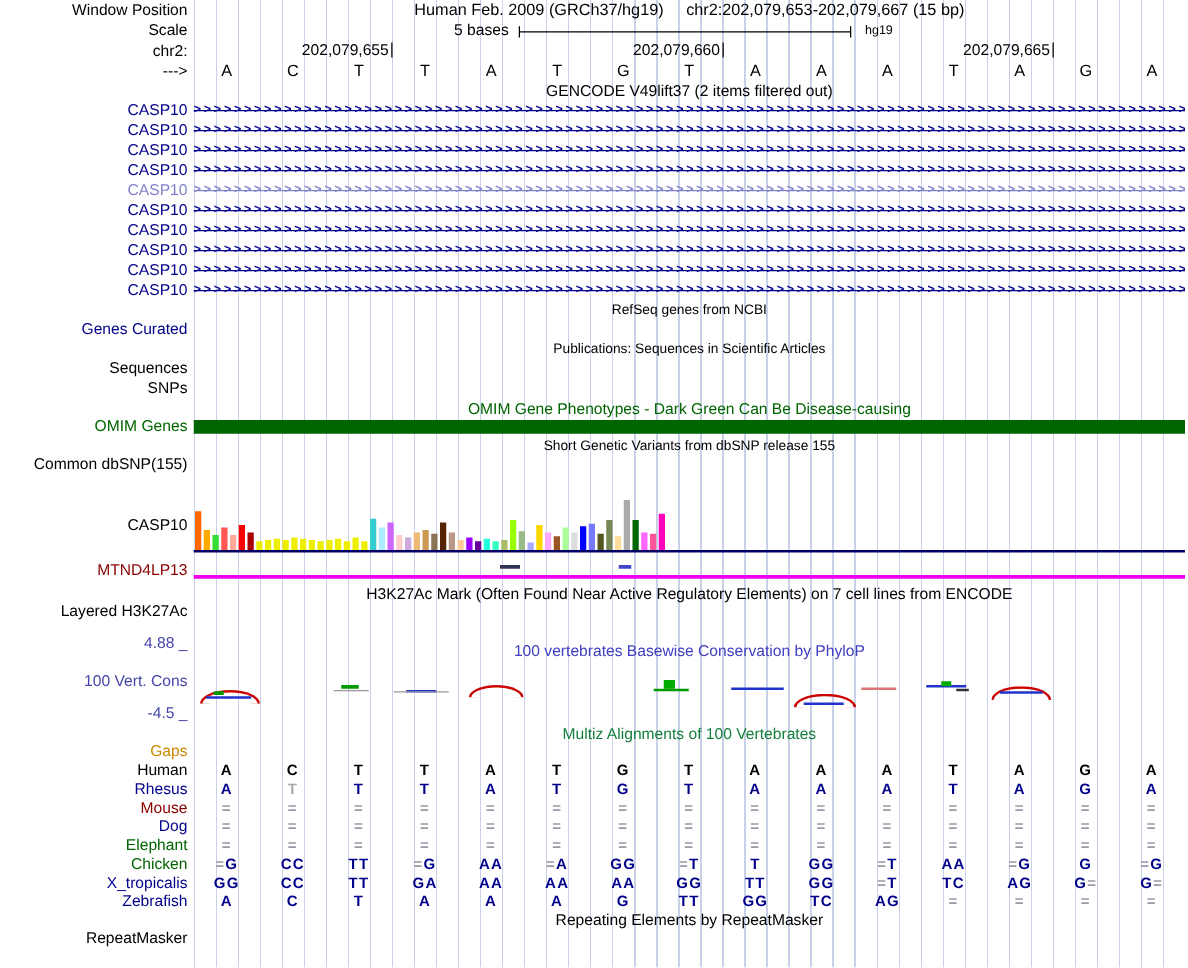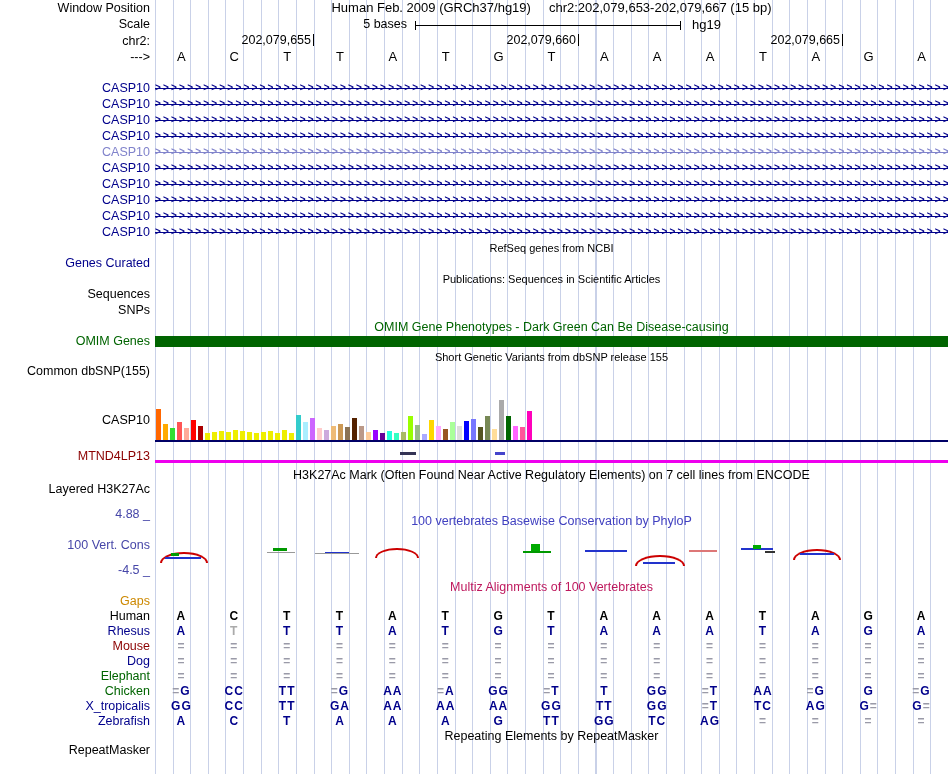--- a/index.html
+++ b/index.html
@@ -11,21 +11,21 @@
           white-space:nowrap;color:#000;}
   .g16{line-height:16px;height:16px;}
   .g15{line-height:15px;height:15px;}
   .title{position:absolute;left:155px;width:793px;text-align:center;font-size:12.5px;line-height:14px;color:#000;}
   .sm{font-size:11px;}
   .hdr{position:absolute;top:1px;left:155px;width:793px;text-align:center;font-size:13px;line-height:14px;}
   .hdr .gap{display:inline-block;width:18px;}
   .rtick{position:absolute;top:34px;height:12px;line-height:12px;font-size:12.5px;
          border-right:1px solid #000;padding-right:2px;white-space:nowrap;}
   .fivebases{position:absolute;top:18px;right:543px;font-size:12.5px;line-height:13px;}
-  .hg19{position:absolute;top:18px;left:692px;font-size:13px;line-height:13px;}
+  .hg19{position:absolute;top:18px;left:692px;font-size:10px;line-height:13px;}
   .scalebar{position:absolute;left:415px;top:21px;width:264px;height:9px;
             border-left:1px solid #000;border-right:1px solid #000;
             background:linear-gradient(#000,#000) 0 50%/100% 1px no-repeat;}
   .seqrow{position:absolute;left:155px;top:49px;width:793px;height:16px;display:flex;font-size:13px;}
   .seqrow span{flex:1 1 0;text-align:center;line-height:16px;}
   .arrowline{position:absolute;left:155px;width:793px;height:16px;overflow:hidden;white-space:nowrap;
              font-size:10px;font-weight:bold;letter-spacing:2.2px;line-height:15px;
              background-image:linear-gradient(currentColor,currentColor);
              background-size:100% 1px;background-position:0 8px;background-repeat:no-repeat;}
   .omimbar{position:absolute;left:155px;top:336px;width:793px;height:11px;}
@@ -73,20 +73,21 @@
       <span>T</span>
       <span>A</span>
       <span>A</span>
       <span>A</span>
       <span>T</span>
       <span>A</span>
       <span>G</span>
       <span>A</span>
     </div>
 
+  <div class="title" style="top:66px">GENCODE V49lift37 (2 items filtered out)</div>
 
   <div class="title sm" style="top:241px">RefSeq genes from NCBI</div>
   <div class="glabel" style="top: 256px; color: rgb(0, 0, 139);">Genes Curated</div>
 
   <div class="title sm" style="top:272px">Publications: Sequences in Scientific Articles</div>
   <div class="glabel" style="top:287px">Sequences</div>
   <div class="glabel" style="top:303px">SNPs</div>
 
   <div class="title" style="top: 320px; color: rgb(0, 100, 0);">OMIM Gene Phenotypes - Dark Green Can Be Disease-causing</div>
   <div class="glabel" style="top: 334px; color: rgb(0, 100, 0);">OMIM Genes</div>
@@ -102,21 +103,21 @@
   <div class="mtndline" style="background: rgb(238, 0, 238);"></div>
 
   <div class="title" style="top:468px">H3K27Ac Mark (Often Found Near Active Regulatory Elements) on 7 cell lines from ENCODE</div>
   <div class="glabel" style="top:482px">Layered H3K27Ac</div>
 
   <div class="glabel" style="top: 507px; color: rgb(70, 70, 168);">4.88 _</div>
   <div class="title" style="top: 514px; color: rgb(64, 64, 192);">100 vertebrates Basewise Conservation by PhyloP</div>
   <div class="glabel" style="top: 538px; color: rgb(70, 70, 168);">100 Vert. Cons</div>
   <div class="glabel" style="top: 563px; color: rgb(70, 70, 168);">-4.5 _</div>
 
-  <div class="title" style="top: 580px; color: #be185d;">Multiz Alignments of 100 Vertebrates</div>
+  <div class="title" style="top: 580px; color: #15803d;">Multiz Alignments of 100 Vertebrates</div>
   <div class="glabel" style="top: 594px; color: rgb(204, 136, 0);">Gaps</div>
 
   <div class="title" style="top:729px">Repeating Elements by RepeatMasker</div>
   <div class="glabel" style="top:743px">RepeatMasker</div>
 
 <div class="rtick" style="right: 636px;">202,079,655</div>
     <div class="rtick" style="right: 371px; margin-left: 24px;">202,079,660</div>
     <div class="rtick" style="right: 107px;">202,079,665</div>
     <div class="glabel g16" style="top: 80px; color: rgb(0, 0, 139);">CASP10</div>
     <div class="arrowline" style="top: 80px; color: rgb(0, 0, 139);">&gt;&gt;&gt;&gt;&gt;&gt;&gt;&gt;&gt;&gt;&gt;&gt;&gt;&gt;&gt;&gt;&gt;&gt;&gt;&gt;&gt;&gt;&gt;&gt;&gt;&gt;&gt;&gt;&gt;&gt;&gt;&gt;&gt;&gt;&gt;&gt;&gt;&gt;&gt;&gt;&gt;&gt;&gt;&gt;&gt;&gt;&gt;&gt;&gt;&gt;&gt;&gt;&gt;&gt;&gt;&gt;&gt;&gt;&gt;&gt;&gt;&gt;&gt;&gt;&gt;&gt;&gt;&gt;&gt;&gt;&gt;&gt;&gt;&gt;&gt;&gt;&gt;&gt;&gt;&gt;&gt;&gt;&gt;&gt;&gt;&gt;&gt;&gt;&gt;&gt;&gt;&gt;&gt;&gt;&gt;&gt;&gt;&gt;&gt;&gt;&gt;&gt;&gt;&gt;&gt;&gt;&gt;&gt;&gt;&gt;&gt;&gt;&gt;&gt;&gt;&gt;&gt;&gt;&gt;&gt;&gt;&gt;&gt;&gt;&gt;&gt;&gt;&gt;&gt;&gt;&gt;&gt;&gt;&gt;&gt;&gt;&gt;&gt;&gt;&gt;&gt;&gt;&gt;&gt;&gt;&gt;&gt;&gt;&gt;&gt;</div>

